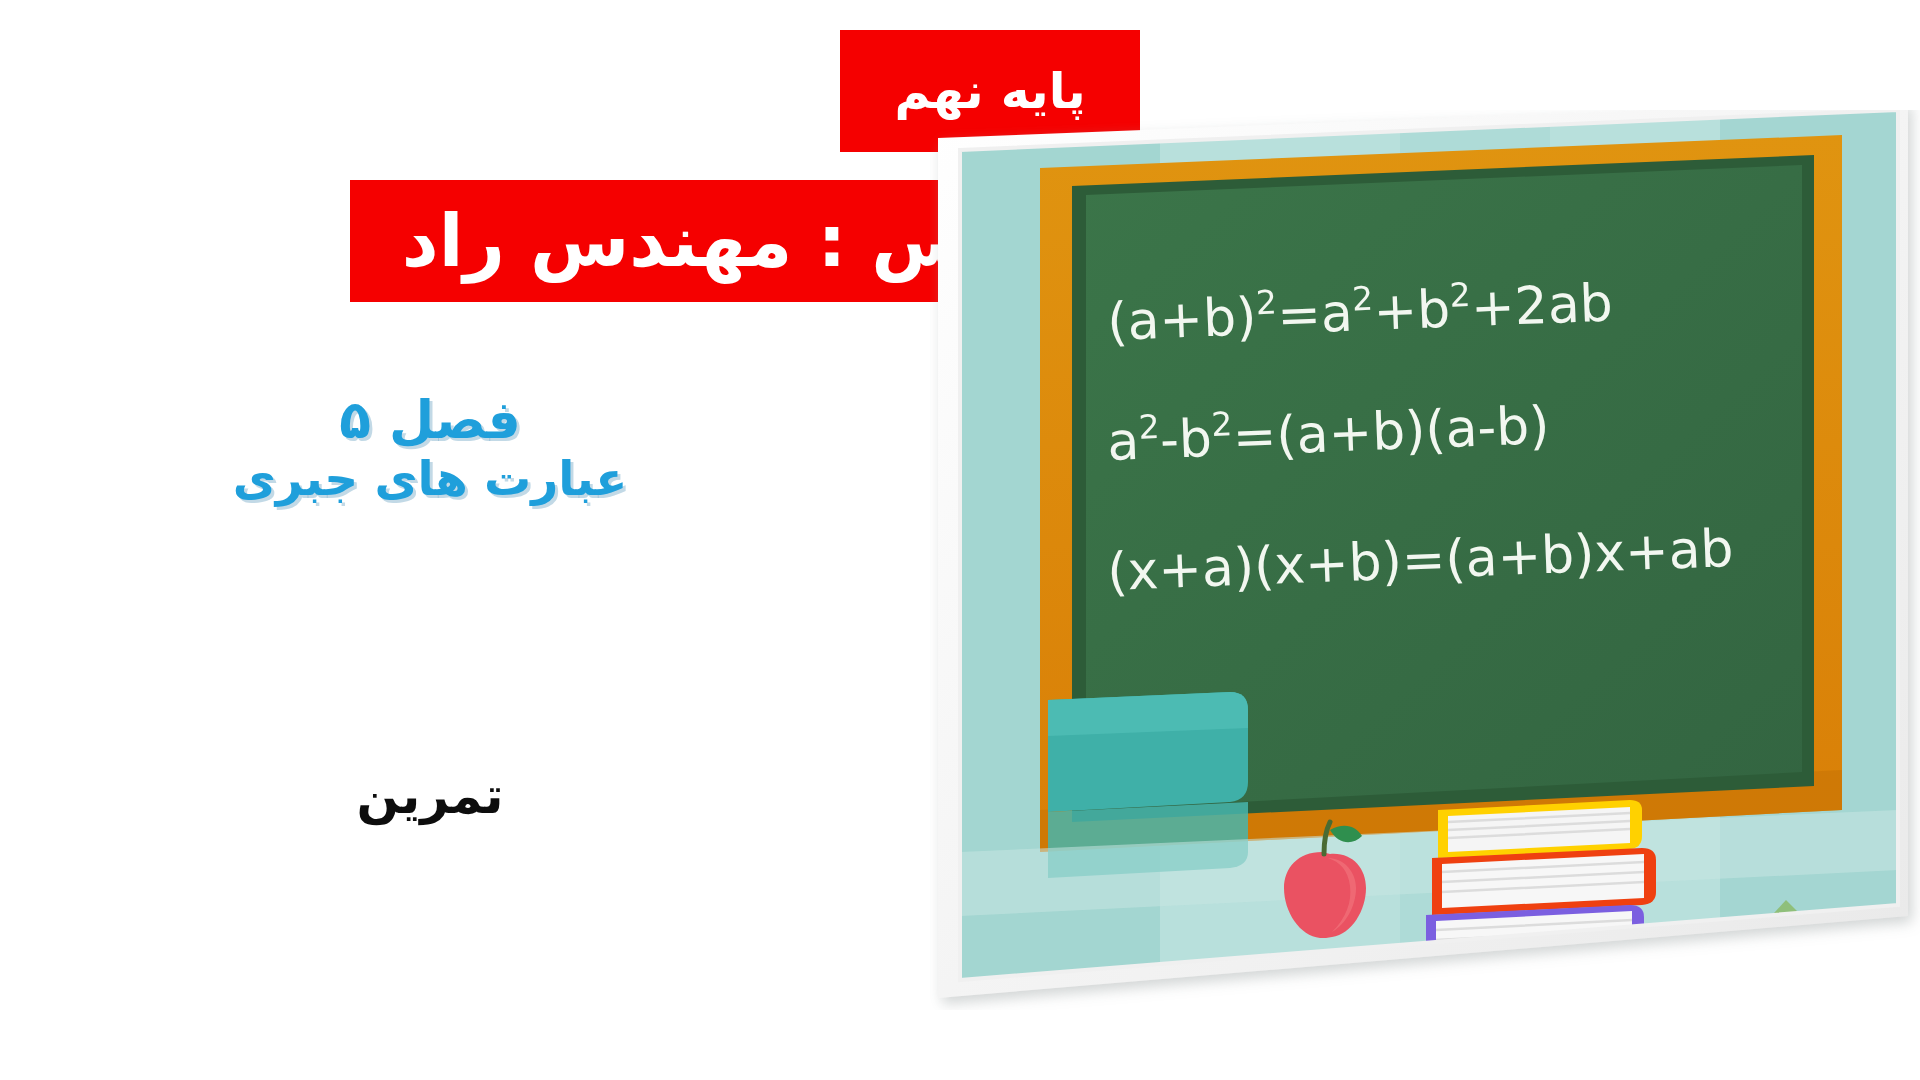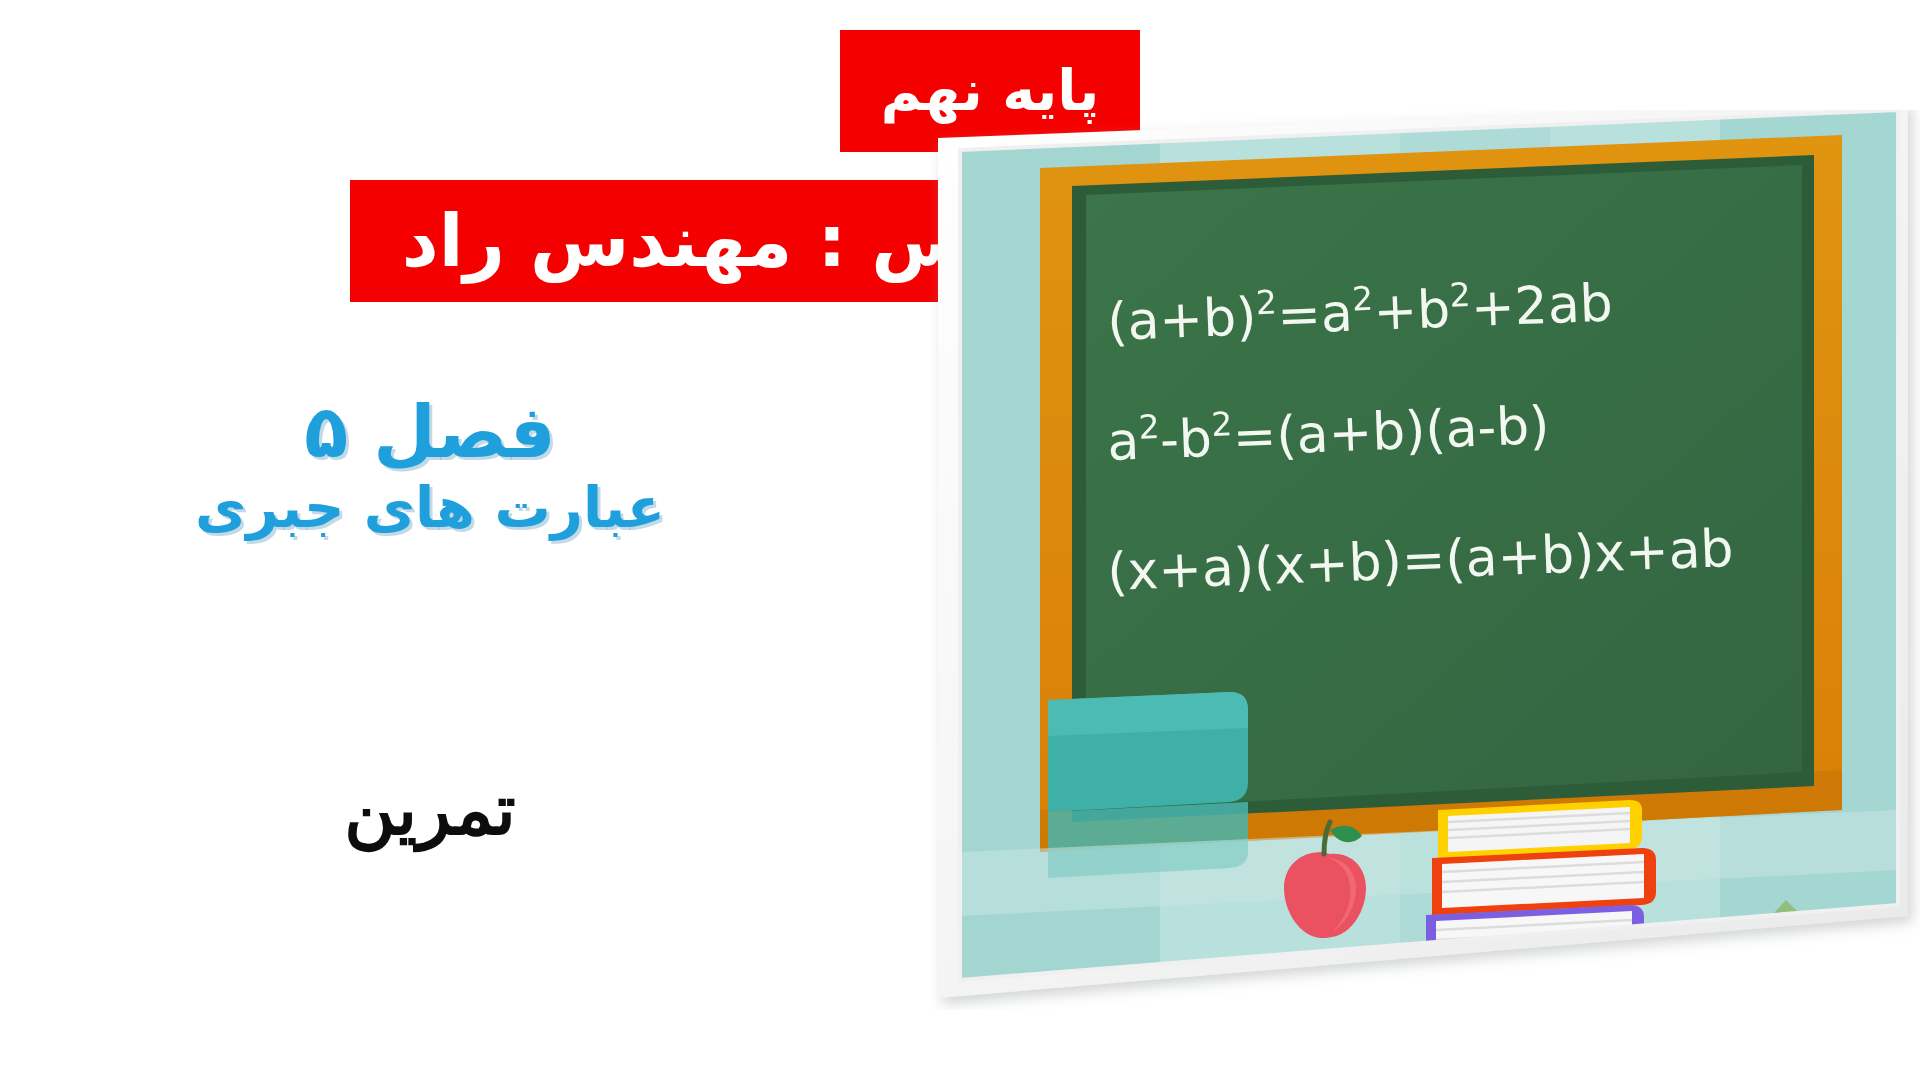--- a/index.html
+++ b/index.html
@@ -31,21 +31,21 @@
     direction: rtl;
     white-space: nowrap;
     letter-spacing: 0.5px;
     line-height: 1;
   }
   #banner-grade {
     left: 840px;
     top: 30px;
     width: 300px;
     height: 122px;
-    font-size: 56px;
+    font-size: 49px;
   }
   #banner-teacher {
     left: 350px;
     top: 180px;
     width: 800px;
     height: 122px;
     font-size: 72px;
   }
 
   
@@ -58,40 +58,39 @@
     text-align: center;
     color: #1f9fdb;
     font-weight: bold;
     line-height: 1.18;
     text-shadow: 3px 3px 0 rgba(120,170,200,0.45);
   }
   #chapter-block .line {
     display: block;
     white-space: nowrap;
   }
-  #chapter-number { font-size: 72px; }
-  #chapter-title  { font-size: 56px; }
+  #chapter-number { font-size: 52px; }
+  #chapter-title  { font-size: 47px; }
 
   
   #exercise-block {
     position: absolute;
     left: 60px;
     top: 760px;
     width: 740px;
     direction: rtl;
     text-align: center;
     color: #0d0d0d;
     font-weight: bold;
     line-height: 1.45;
   }
   #exercise-block .line {
     display: block;
     white-space: nowrap;
-    font-size: 70px;
-    font-family: Liberation Serif, serif;
+    font-size: 50px;
   }
 
   
   #board-illustration {
     position: absolute;
     left: 930px;
     top: 110px;
     width: 990px;
     height: 900px;
   }

